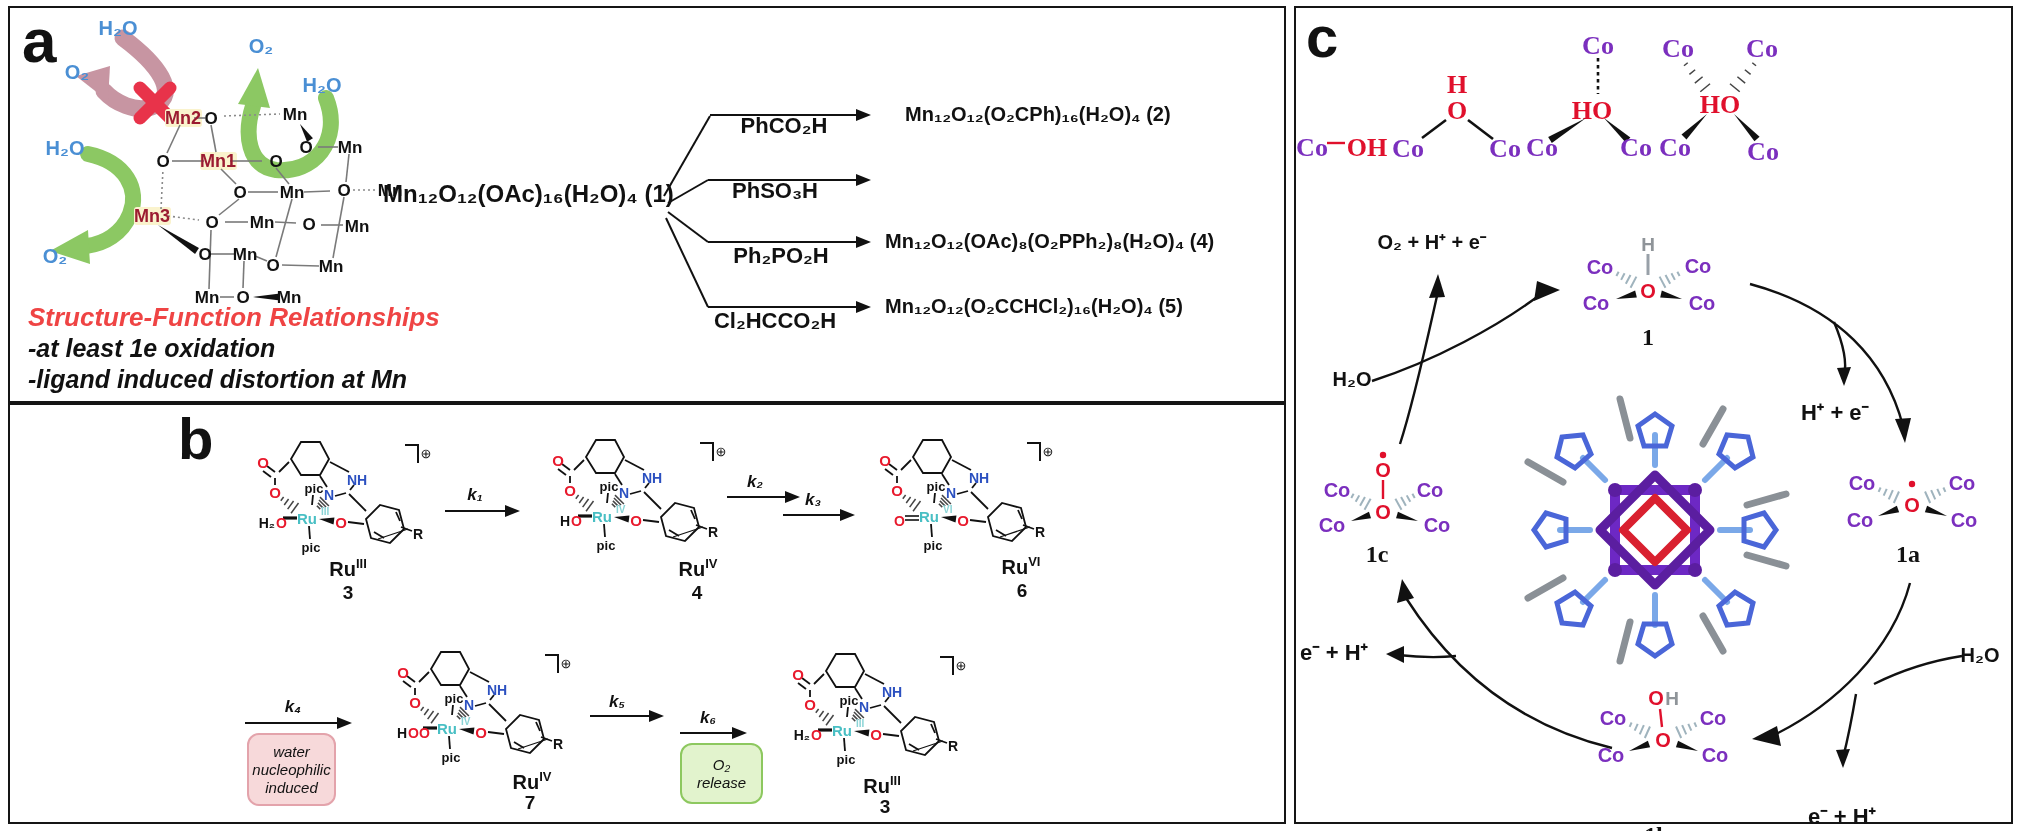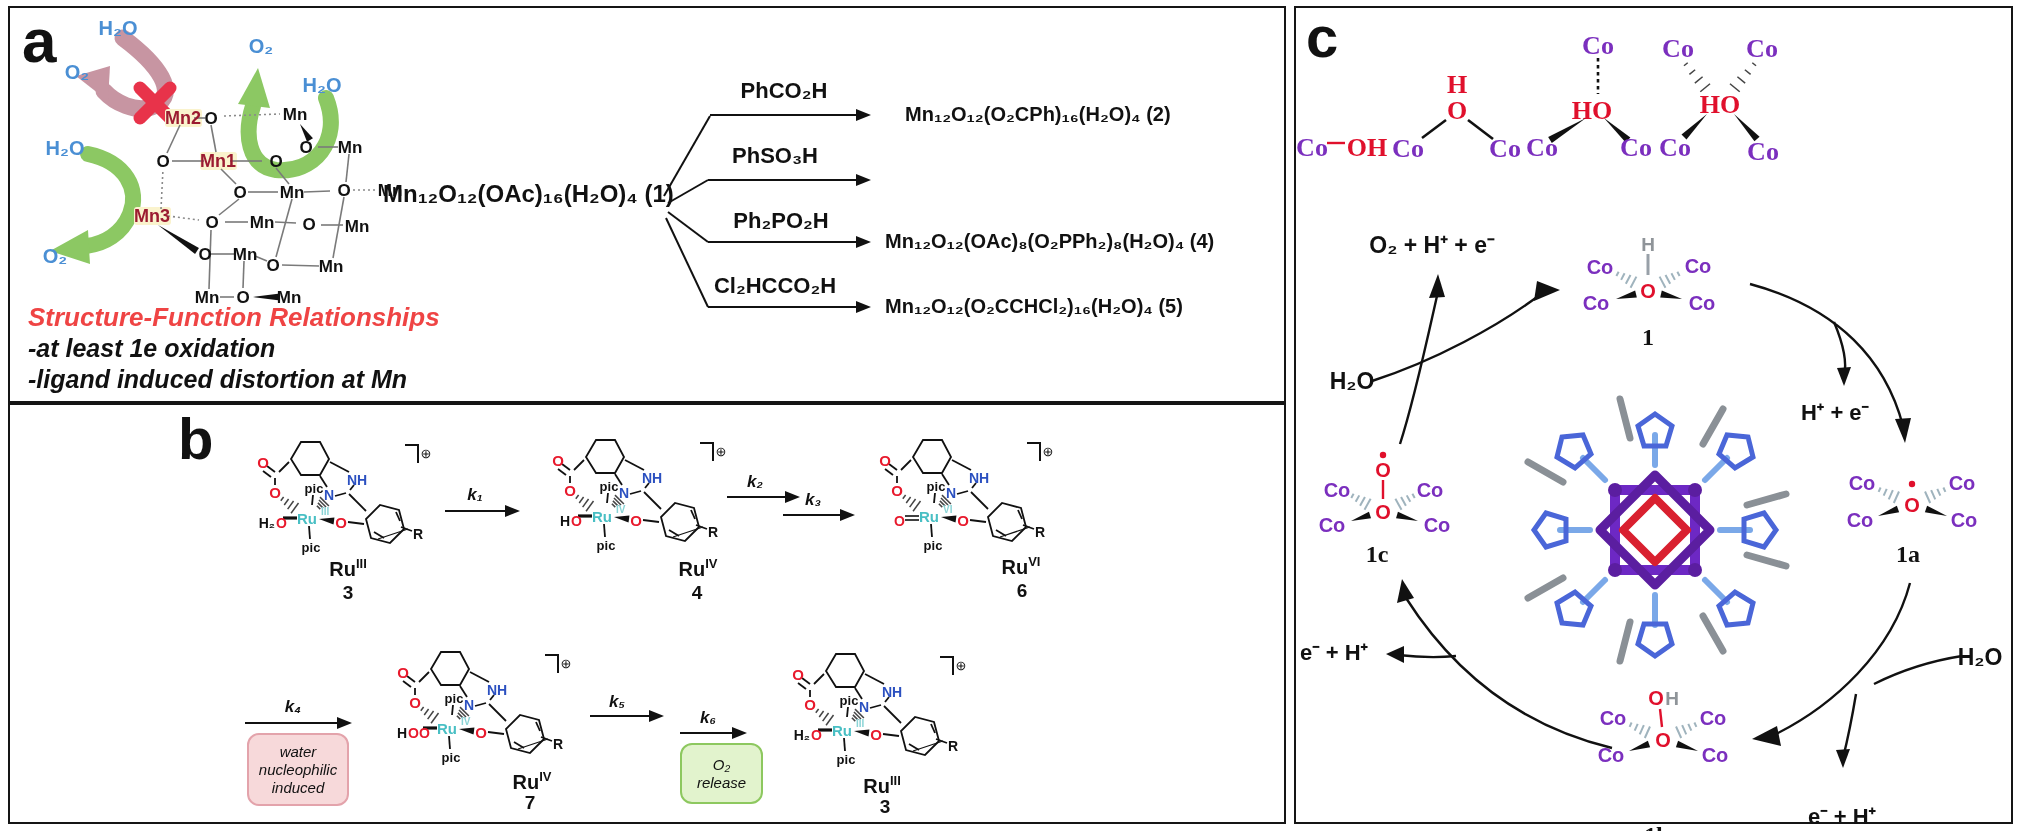--- a/index.html
+++ b/index.html
@@ -6,32 +6,32 @@
   .canvas{position:relative;width:2020px;height:831px;background:#fff;overflow:hidden;
           font-family:"Liberation Sans",sans-serif;color:#111;}
   .panel{position:absolute;border:2.5px solid #151515;background:#fff;box-sizing:border-box;}
   .ds{position:absolute;}
   .txt{position:absolute;white-space:nowrap;}
   .ctr{transform:translateX(-50%);}
   .plabel{font-weight:bold;font-size:62px;line-height:1;}
   .sfr{font-style:italic;font-weight:bold;font-size:25px;line-height:31px;}
   .sfr .t1{color:#ef4444;font-size:26px;}
   .formula{font-weight:bold;font-size:24px;}
-  .reagent{font-weight:bold;font-size:22px;}
+  .reagent{font-weight:bold;font-size:22px;margin-top:35px;}
   .product{font-weight:bold;font-size:20px;}
   .klabel{font-style:italic;font-weight:bold;font-size:17px;}
   .mechbox{position:absolute;border-radius:12px;display:flex;flex-direction:column;
            align-items:center;justify-content:center;font-style:italic;font-weight:500;
            font-size:15px;line-height:18px;box-sizing:border-box;text-align:center;}
   .boxpink{background:#f7d9da;border:2.5px solid #e3a3ab;}
   .boxgreen{background:#e2f3cd;border:2.5px solid #8dc85f;}
   .sublabel{font-weight:bold;font-size:20px;text-align:center;}
   .sublabel sup{font-size:13px;}
   .numlabel{font-weight:bold;font-size:19px;text-align:center;}
-  .cyc{font-weight:bold;font-size:23px;}
+  .cyc{font-weight:bold;font-size:20px;}
   .cyc2{font-weight:bold;font-size:22px;}
   .serlab{font-family:"Liberation Serif",serif;font-weight:bold;font-size:24px;}
   
   text.dt{dominant-baseline:central;}
   .mn{font:bold 17px "Liberation Sans",sans-serif;fill:#111;}
   .mnr{font:bold 18px "Liberation Sans",sans-serif;fill:#9b1b30;}
   .blu{font:bold 20px "Liberation Sans",sans-serif;fill:#4a8fd4;}
   .hl{fill:#faf3cd;}
   .bd{stroke:#7a7a7a;stroke-width:1.6;}
   .bdd{stroke:#8a8a8a;stroke-width:1.6;stroke-dasharray:2,3;}
@@ -613,21 +613,21 @@
   <div class="txt product" style="left:885px;top:230px;">Mn₁₂O₁₂(OAc)₈(O₂PPh₂)₈(H₂O)₄ (4)</div>
   <div class="txt product" style="left:885px;top:295px;">Mn₁₂O₁₂(O₂CCHCl₂)₁₆(H₂O)₄ (5)</div>
 
   <div class="txt plabel" style="left:178px;top:410px;font-size:58px;">b</div>
   <div class="txt klabel ctr" style="left:475px;top:485px;">k₁</div>
   <div class="txt klabel ctr" style="left:755px;top:472px;">k₂</div>
   <div class="txt klabel ctr" style="left:813px;top:490px;">k₃</div>
   <div class="txt klabel ctr" style="left:293px;top:697px;">k₄</div>
   <div class="txt klabel ctr" style="left:617px;top:692px;">k₅</div>
   <div class="txt klabel ctr" style="left:708px;top:708px;">k₆</div>
-  <div class="mechbox boxpink" style="left:247px;top:733px;width:102px;height:73px;">
+  <div class="mechbox boxpink" style="left:247px;top:733px;width:89px;height:73px;">
     <div>water</div>
     <div>nucleophilic</div>
     <div>induced</div>
   </div>
   <div class="mechbox boxgreen" style="left:680px;top:743px;width:83px;height:61px;">
     <div>O₂</div>
     <div>release</div>
   </div>
   <div class="txt sublabel ctr" style="left:348px;top:556px;"><span>Ru</span><sup>III</sup></div>
   <div class="txt numlabel ctr" style="left:348px;top:582px;">3</div>

